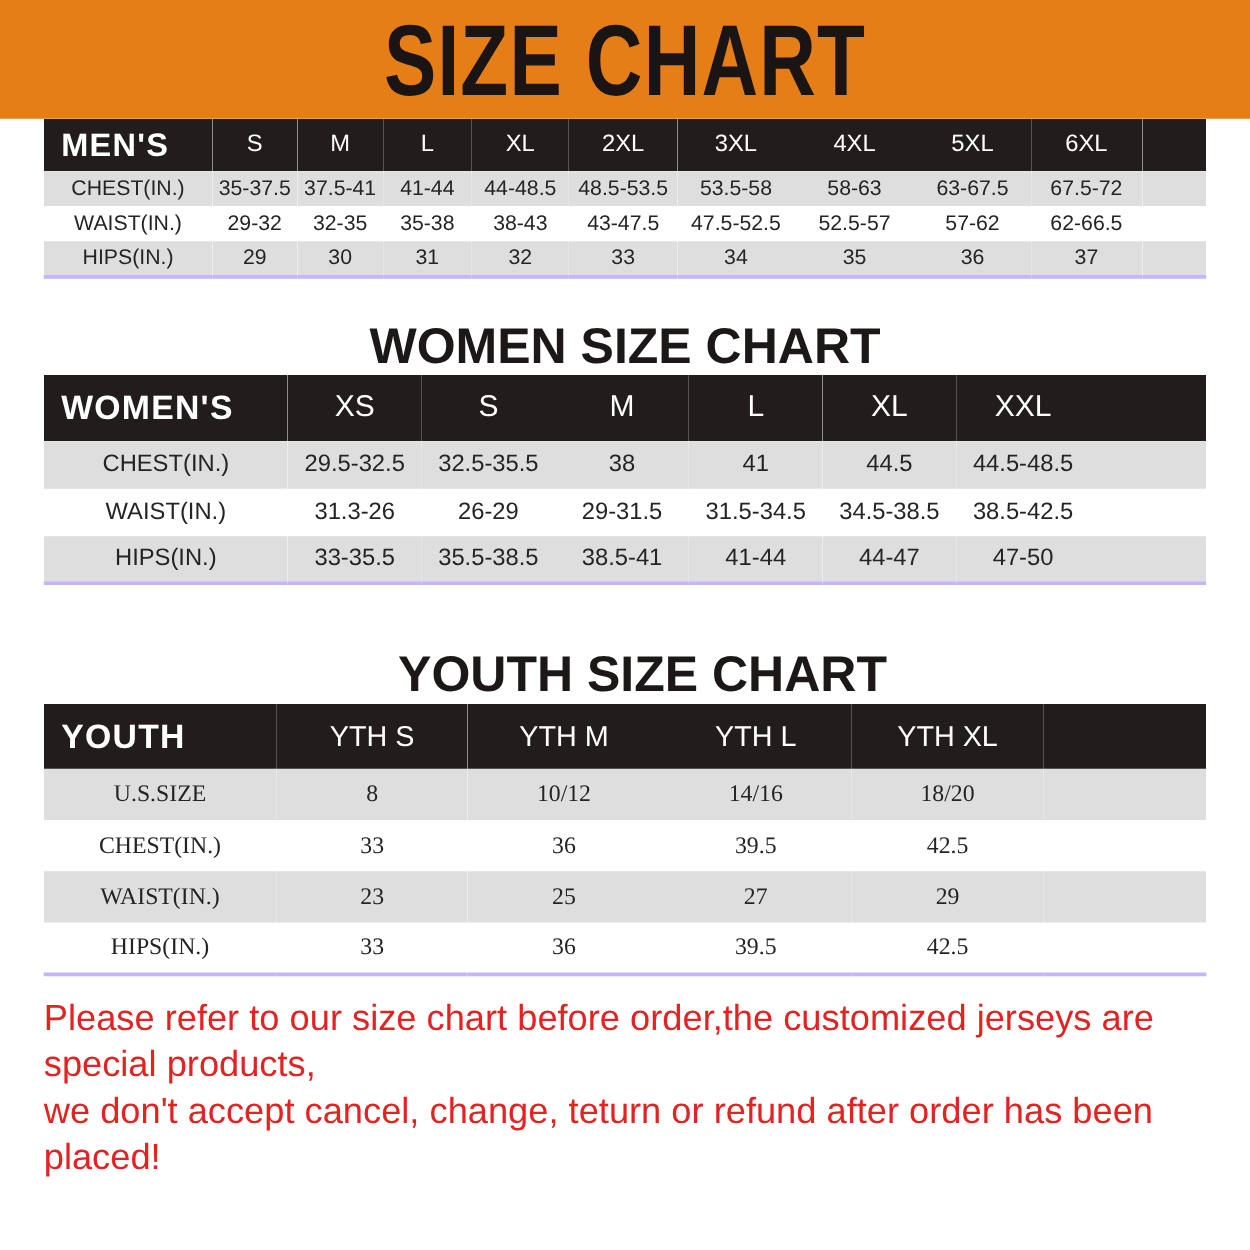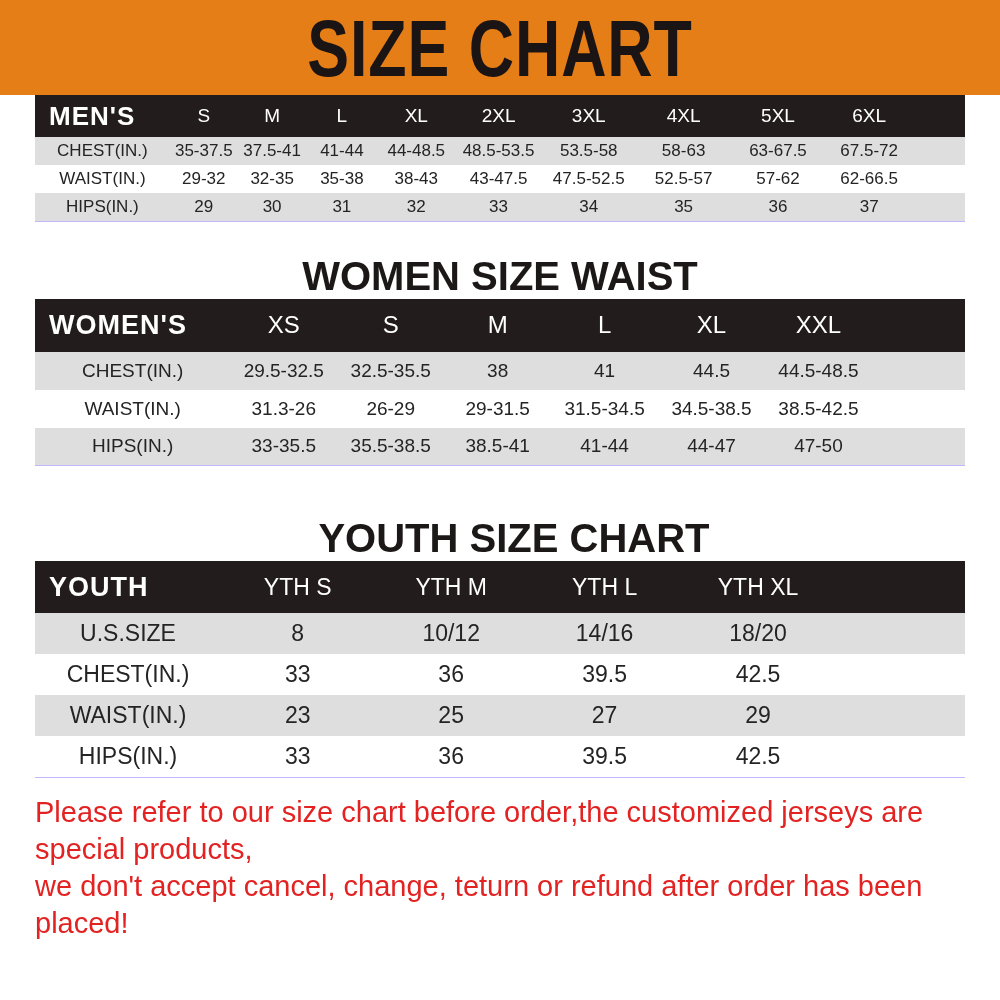--- a/index.html
+++ b/index.html
@@ -42,21 +42,21 @@
   }
   .title-man   { font-size: 38px; margin: 14px 0 0 0; }
   .title-women { font-size: 40px; margin: 31px 0 0 0; }
   .title-youth { font-size: 40px; margin: 49px 0 0 0; padding-left: 28px; }
 
   table.size-table {
     width: 930px;
     margin: 0 auto;
     border-collapse: collapse;
     table-layout: fixed;
-    border-bottom: 1px solid #c4b5fd;
+    border-bottom: 3px solid #c4b5fd;
   }
   table.size-table thead tr { background: var(--header-bg); }
   table.size-table th {
     color: #ffffff;
     font-weight: 400;
     text-align: center;
     padding: 0;
     overflow: hidden;
     white-space: nowrap;
   }
@@ -91,21 +91,21 @@
   .table-women th { font-size: 24px; }
   .table-women th.corner { font-size: 27px; margin-left: 36px; }
   .table-women td { font-size: 19px; }
 
   
   .table-youth { margin-top: 19px; }
   .table-youth thead tr { height: 52px; }
   .table-youth tbody tr { height: 41px; }
   .table-youth th { font-size: 23px; }
   .table-youth th.corner { font-size: 27px; }
-  .table-youth td { font-size: 23px; }
+  .table-youth td { font-size: 19px; font-family: Liberation Serif, serif; }
 
   .footer-note {
     margin: 16px 35px 0 35px;
     color: var(--red);
     font-size: 29px;
     line-height: 1.28;
     letter-spacing: 0px;
   }
 </style>
 </head>
@@ -183,21 +183,21 @@
           <td>35</td>
           <td>36</td>
           <td>37</td>
           <td></td>
         </tr>
       </tbody>
   </table>
 </div>
 
 <div>
-  <div class="section-title title-women">WOMEN SIZE WAIST</div>
+  <div class="section-title title-women">WOMEN SIZE CHART</div>
   <table class="size-table table-women">
     <colgroup>
       <col style="width:21%">
         <col style="width:11.5%">
         <col style="width:11.5%">
         <col style="width:11.5%">
         <col style="width:11.5%">
         <col style="width:11.5%">
         <col style="width:11.5%">
         <col style="width:10%">

